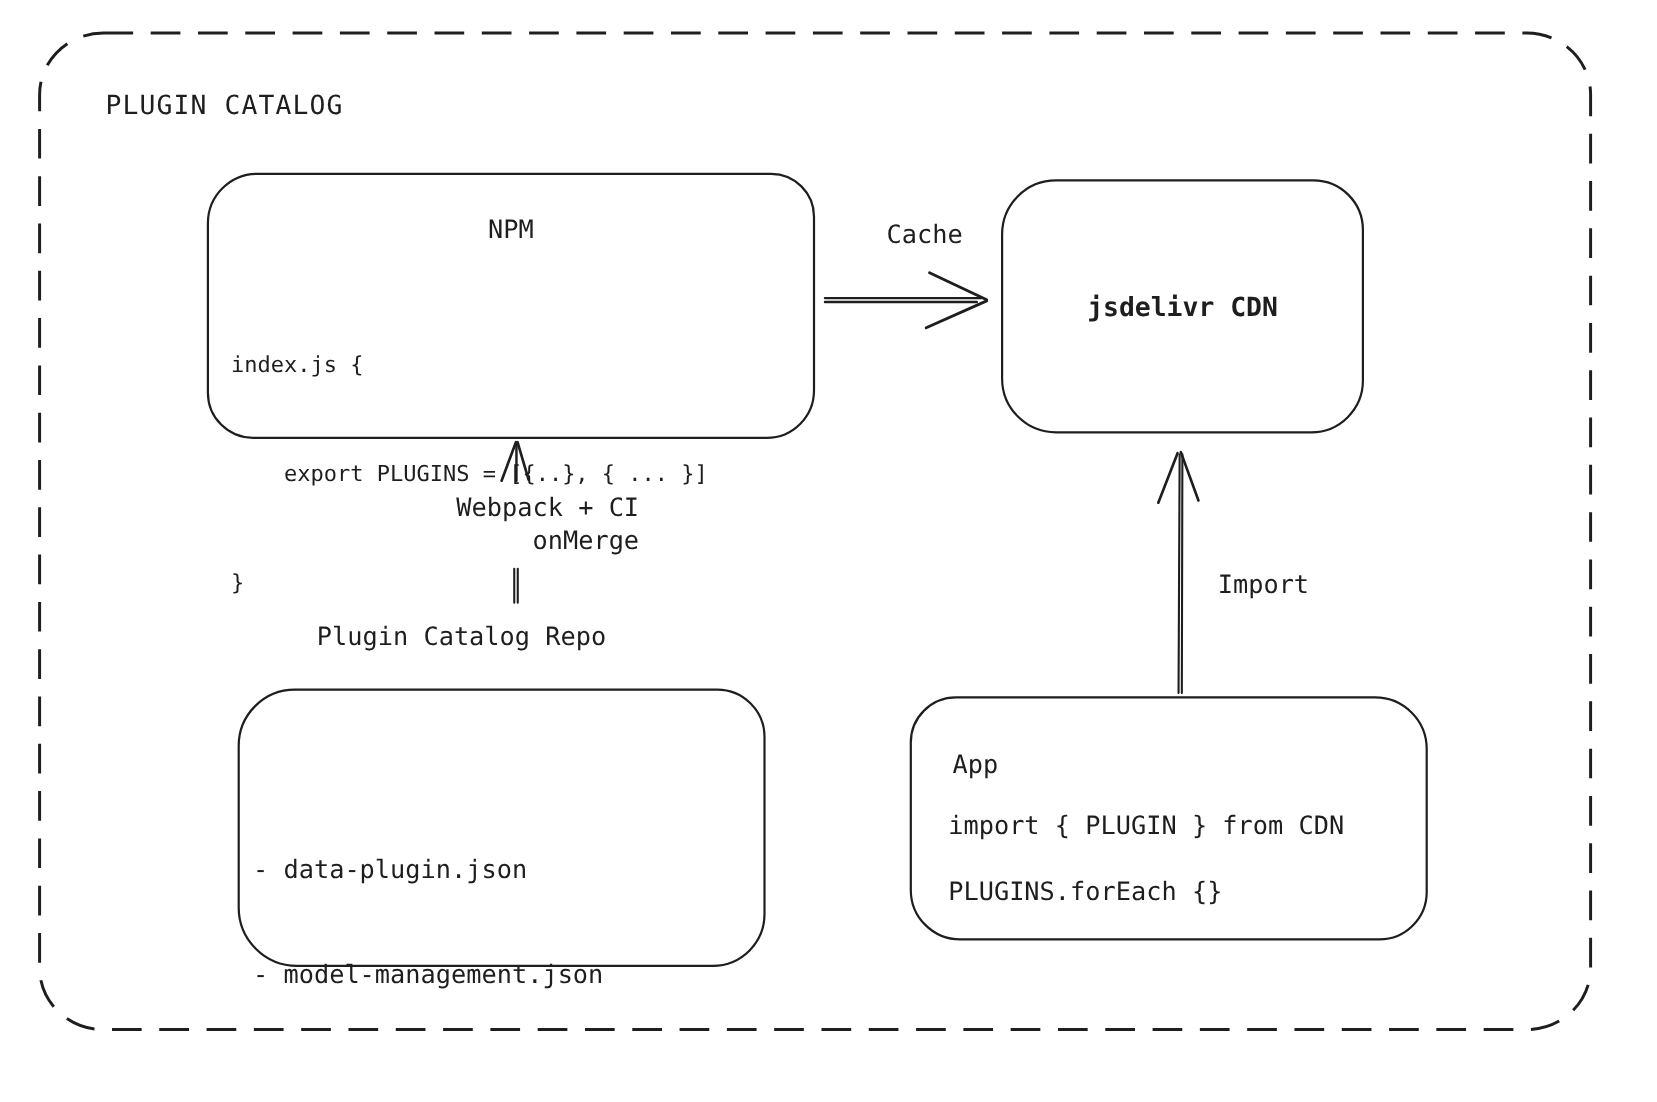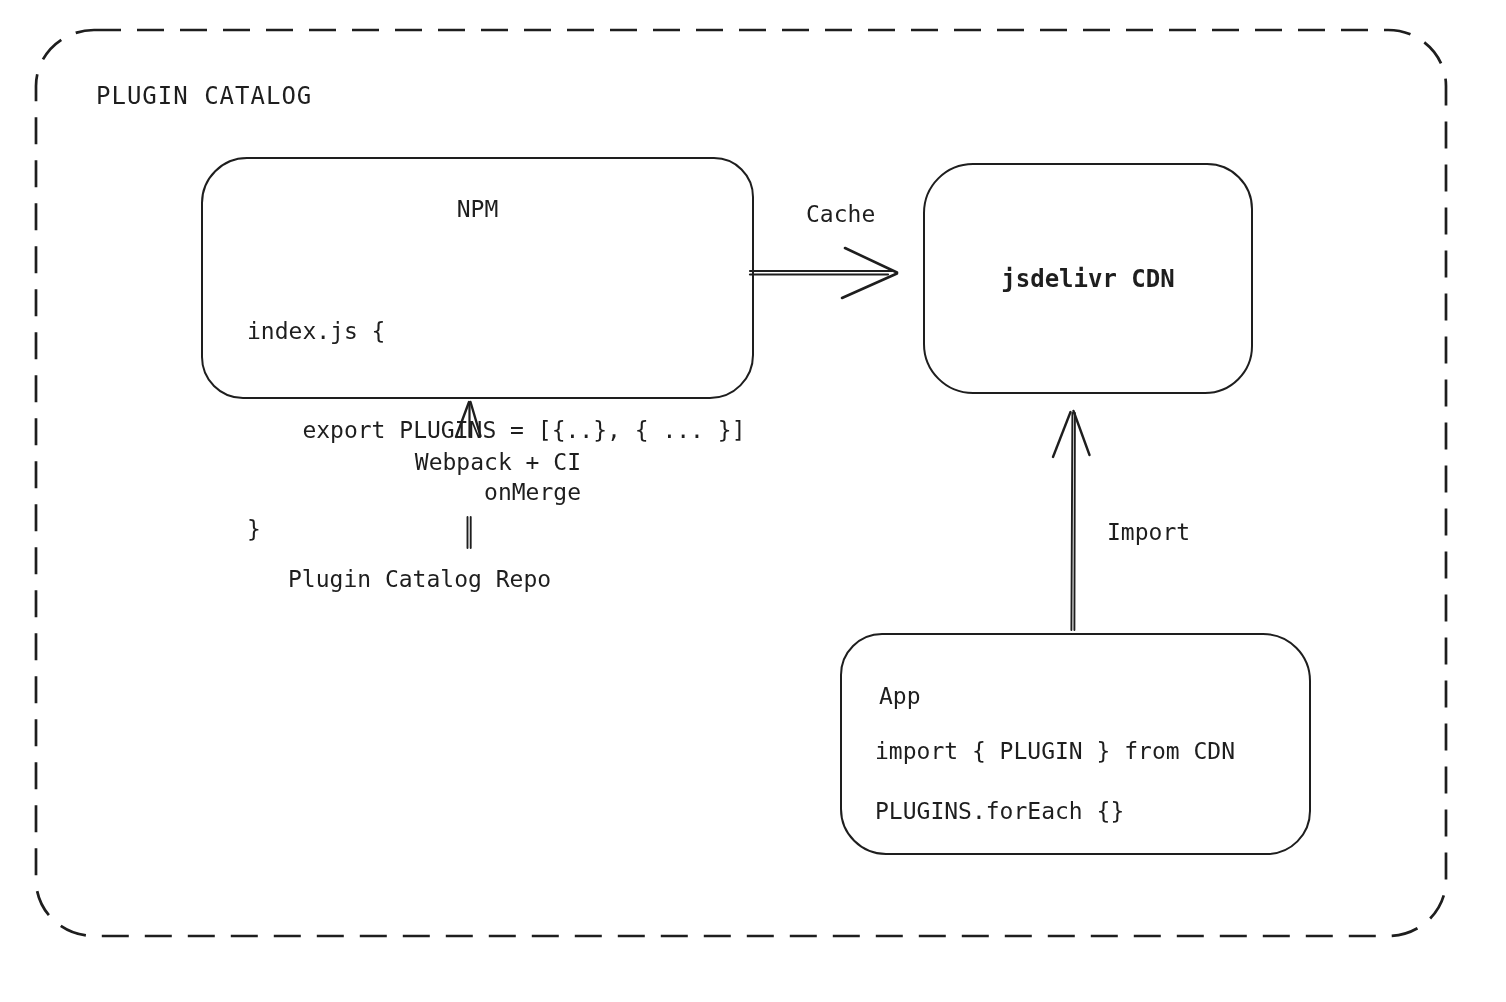--- a/index.html
+++ b/index.html
@@ -20,21 +20,20 @@
     position: absolute;
     left: 0; top: 0;
     width: 1506px; height: 1002px;
     pointer-events: none;
   }
   .node {
     position: absolute;
     border: 2.3px solid #1e1e1e;
     background: transparent;
     box-sizing: border-box;
-    margin-left: 13px;
   }
   .node-npm {
     left: 188px; top: 157px; width: 553px; height: 242px;
     border-radius: 46px 40px 44px 42px;
   }
   .node-cdn {
     left: 910px; top: 163px; width: 330px; height: 231px;
     border-radius: 50px 46px 48px 50px;
     display: flex; align-items: center; justify-content: center;
   }
@@ -59,22 +58,22 @@
     letter-spacing: 1px;
   }
   .npm-title {
     position: absolute;
     left: 0; top: 37px; width: 100%;
     text-align: center;
     font-size: 23px;
   }
   .npm-code {
     position: absolute;
-    left: 44px; top: 90px;
-    font-size: 23px;
+    left: 20px; top: 90px;
+    font-size: 20px;
     line-height: 33px;
     white-space: pre;
   }
   .cdn-title {
     font-size: 24px;
     font-weight: bold;
   }
   .repo-title {
     position: absolute;
     left: 288px; top: 566px;
@@ -158,20 +157,27 @@
       <div class="code-line">    export PLUGINS = [{..}, { ... }]</div>
       <div class="code-line">}</div>
     </div>
   </div>
 
   <div class="node node-cdn">
     <div class="mono cdn-title">jsdelivr CDN</div>
   </div>
 
   <div class="mono repo-title">Plugin Catalog Repo</div>
+  <div class="node node-repo">
+    <div class="mono repo-files">
+      <div class="code-line">- data-plugin.json</div>
+      <div class="code-line">- model-management.json</div>
+      <div class="code-line">...</div>
+    </div>
+  </div>
 
   <div class="node node-app">
     <div class="mono app-title">App</div>
     <div class="mono app-line1 code-line">import { PLUGIN } from CDN</div>
     <div class="mono app-line2 code-line">PLUGINS.forEach {}</div>
   </div>
 
   <div class="mono edge-label label-cache">Cache</div>
 
   <div class="mono edge-label label-build">

